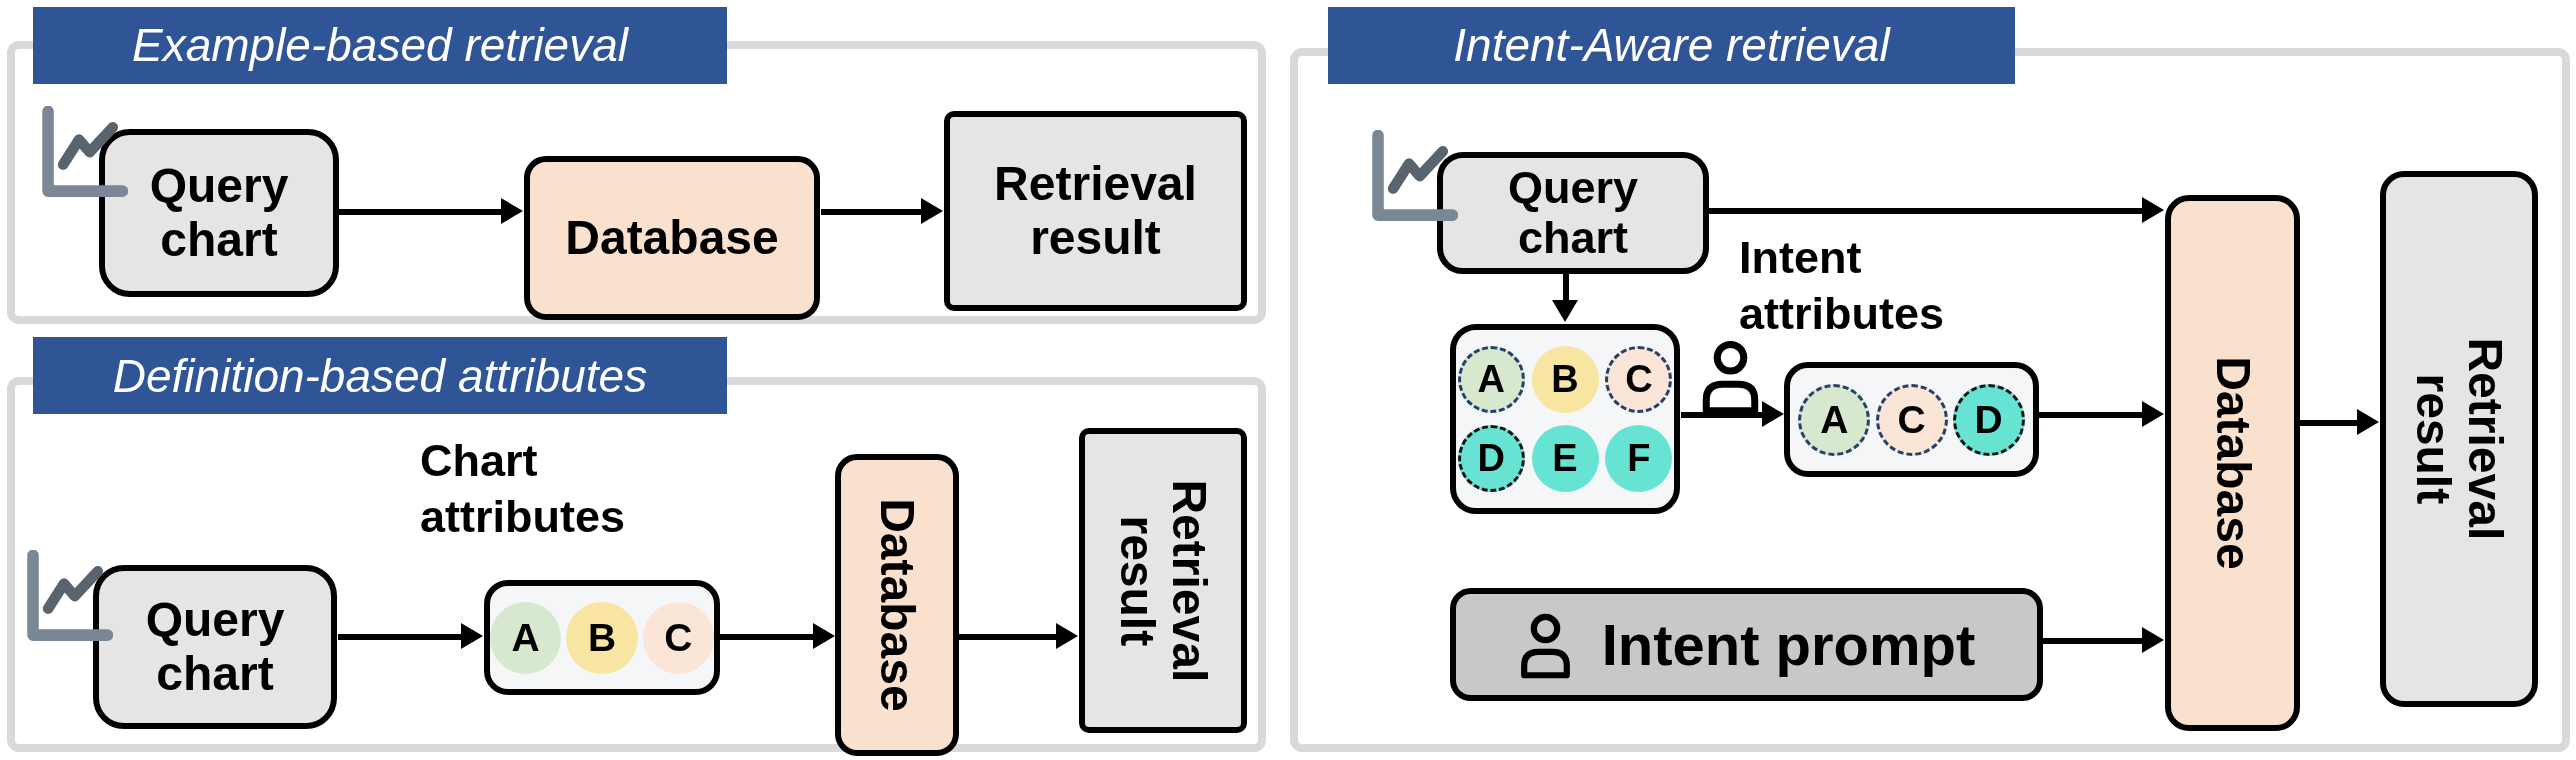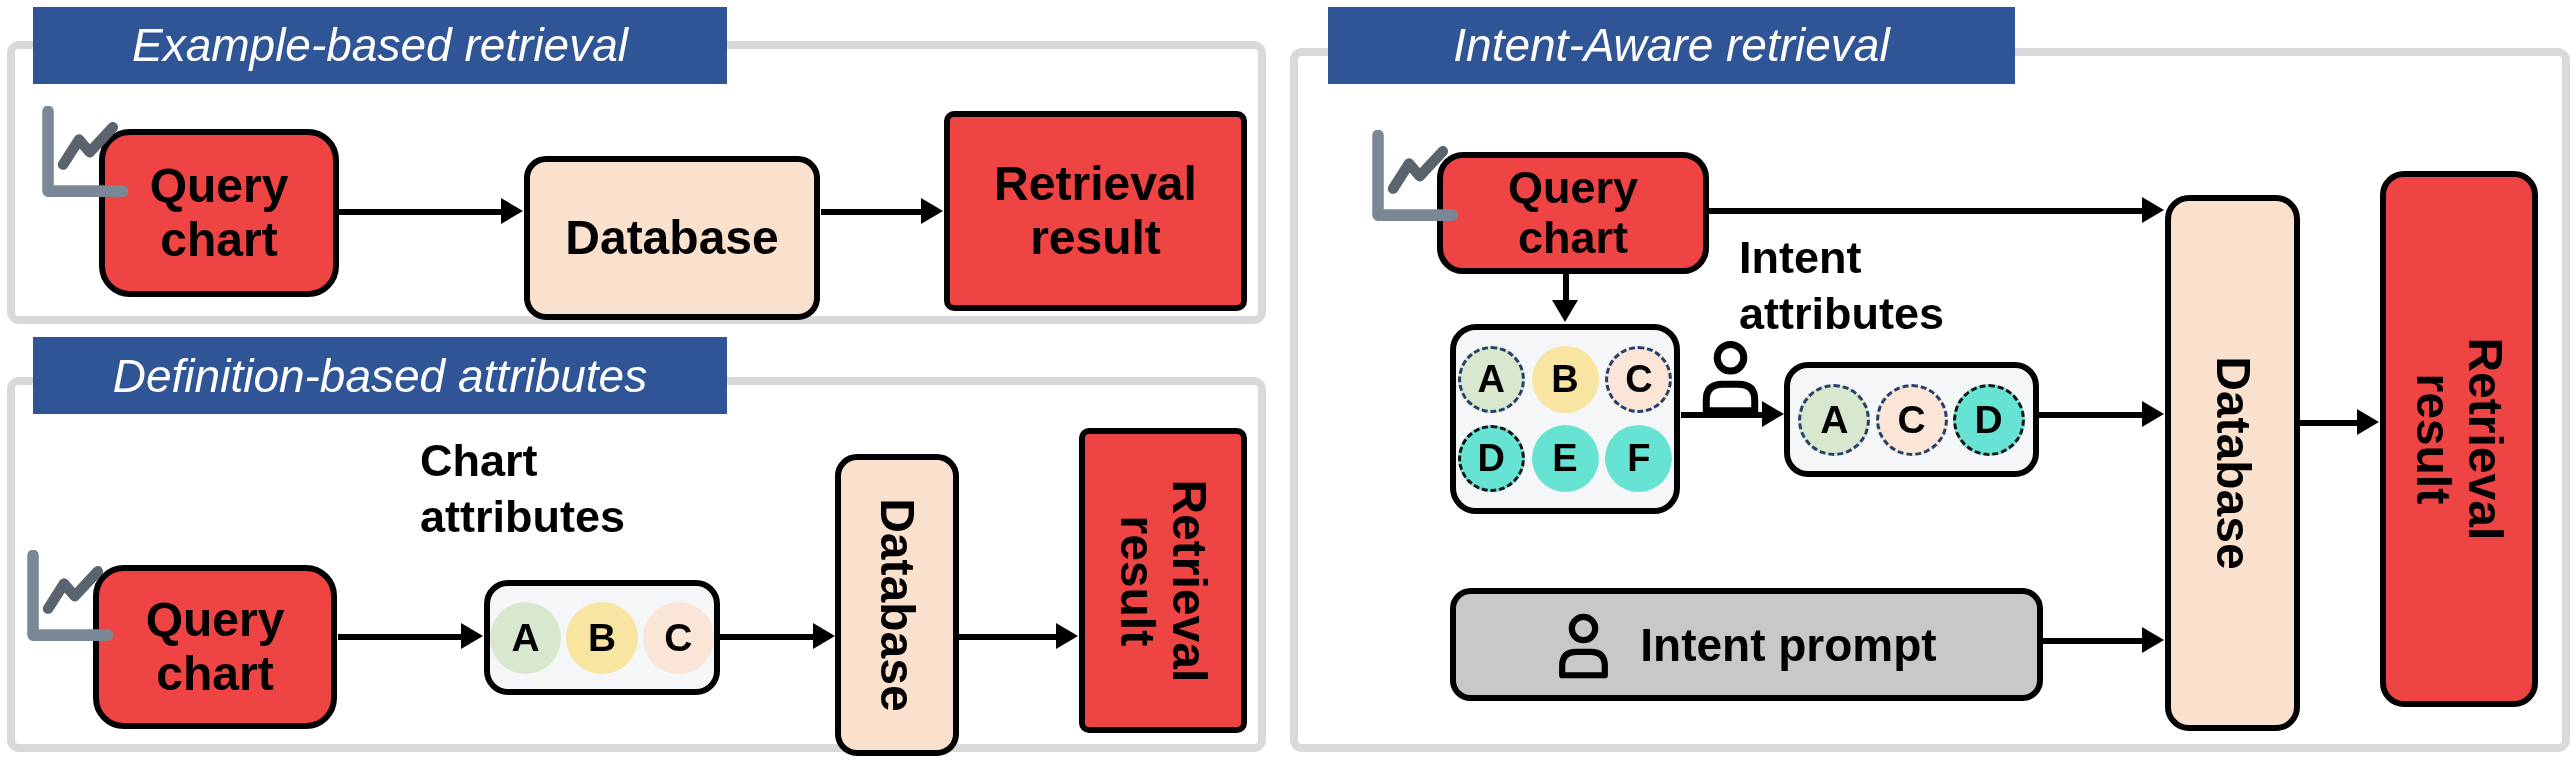--- a/index.html
+++ b/index.html
@@ -3,21 +3,21 @@
 <meta charset="utf-8">
 <style>
   html,body{margin:0;padding:0;background:#fff;}
   #canvas{position:relative;width:2576px;height:761px;background:#fff;
           font-family:"Liberation Sans",sans-serif;color:#000;overflow:hidden;}
 
   .panel{position:absolute;border:8.6px solid #D9D9D9;border-radius:12px;background:#fff;box-sizing:border-box;}
   .banner{position:absolute;display:flex;align-items:center;justify-content:center;
           color:#fff;font-size:46px;font-weight:400;z-index:5;font-style:italic;}
   .node{position:absolute;display:flex;align-items:center;justify-content:center;
-        background:#ef4444;border:6.9px solid #000;box-sizing:border-box;
+        background:#e5e5e5;border:6.9px solid #000;box-sizing:border-box;
         font-weight:bold;font-size:48px;text-align:center;z-index:3;}
   .lbl{white-space:pre-line;line-height:1.12;}
   .rq{border-radius:31px;}
   .rdb{border-radius:22px;margin-top:24px;}
   .rres{border-radius:10px;}
   .vtext{transform:rotate(90deg);white-space:pre-line;line-height:1.08;text-align:center;}
 
   .attrbox{position:absolute;display:flex;align-items:center;justify-content:center;gap:5.1px;
            border:6.9px solid #000;border-radius:24px;box-sizing:border-box;z-index:3;background:#F5F6F8;}
   .gridbox{display:grid;grid-template-columns:repeat(3,67px);gap:12px 6.9px;
@@ -34,21 +34,21 @@
                   border-left:22px solid #000;}
   .arrow-d{position:absolute;width:6px;background:#000;z-index:2;}
   .arrow-d::after{content:"";position:absolute;bottom:-21.4px;left:-11px;
                   border-left:13.7px solid transparent;border-right:13.7px solid transparent;
                   border-top:22px solid #000;}
 
   .biglabel{position:absolute;font-weight:bold;font-size:45px;
             line-height:1.25;white-space:pre-line;z-index:3;}
   .prompt{position:absolute;display:flex;align-items:center;justify-content:center;gap:29px;
           border:6.9px solid #000;border-radius:20.6px;box-sizing:border-box;
-          font-weight:bold;font-size:46px;z-index:3;}
+          font-weight:bold;font-size:58px;z-index:3;}
   .icon{position:absolute;z-index:6;}
 </style>
 </head>
 <body>
 
 <div id="canvas">
 
   <section class="panel" style="left: 6.9px; top: 41px; width: 1259px; height: 283px; border-color: rgb(217, 217, 217);"></section>
   <div class="banner" style="left: 33px; top: 6.9px; width: 694px; height: 77px; background: rgb(47, 85, 151);">
     <span>Example-based retrieval</span>

